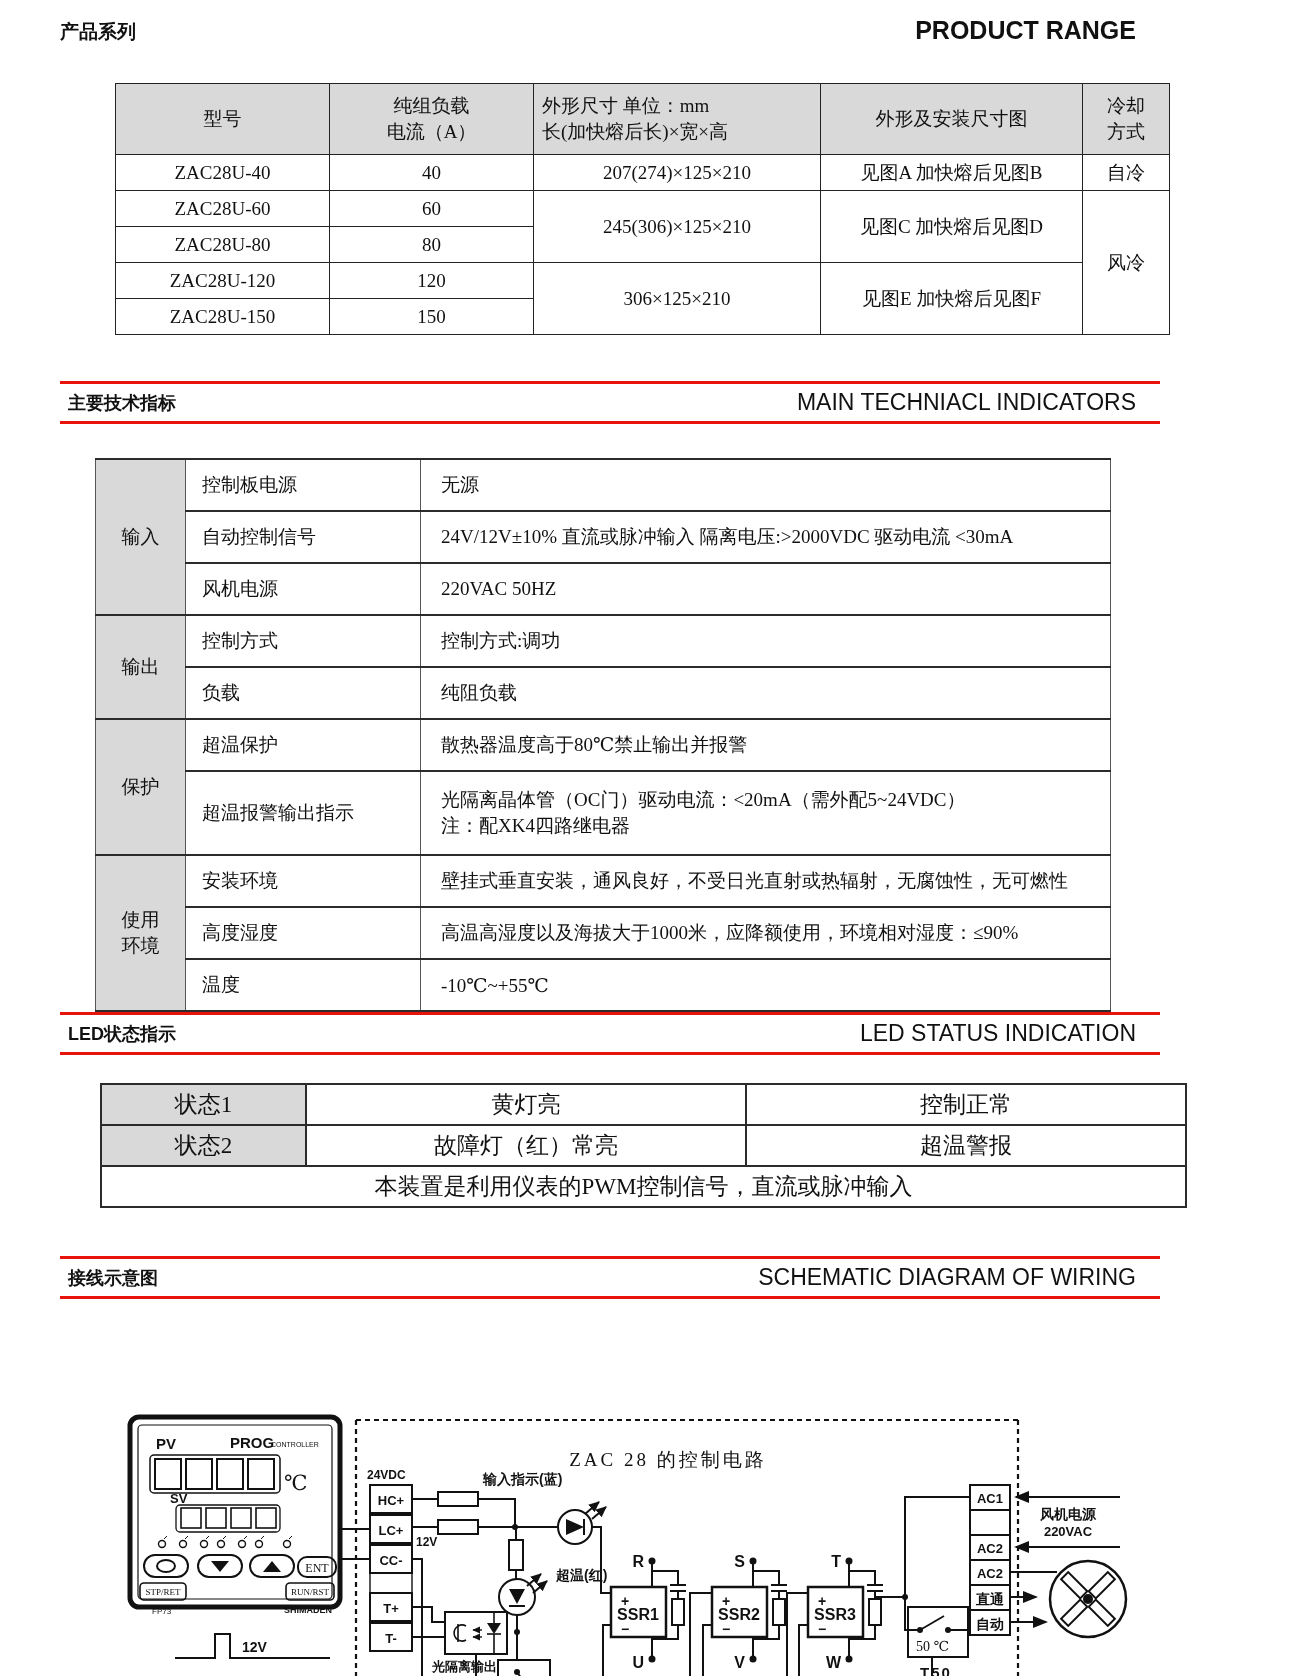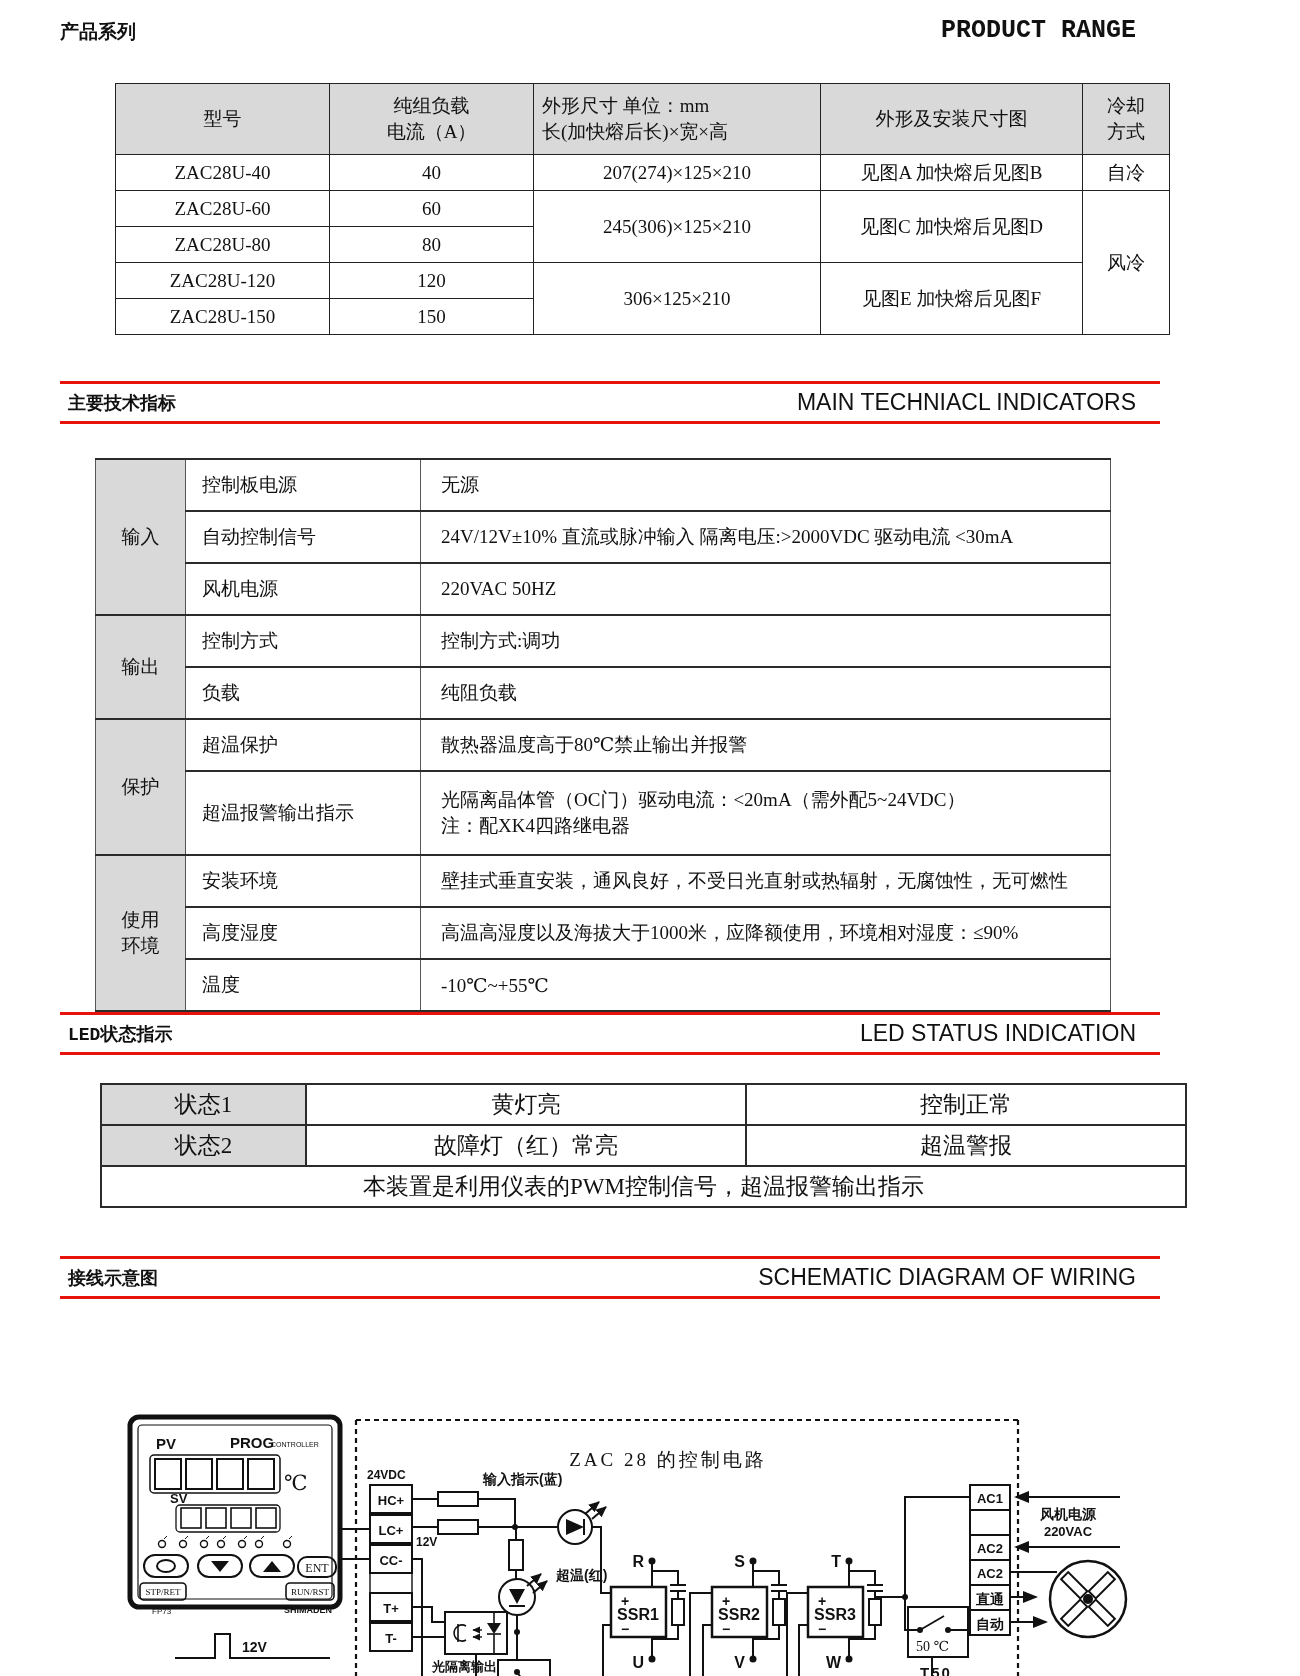--- a/index.html
+++ b/index.html
@@ -2,26 +2,26 @@
 <html><head>
 <meta charset="utf-8">
 <style>
   html,body{margin:0;padding:0;background:#ffffff;}
   body{width:1300px;height:1676px;position:relative;font-family:"Liberation Serif","DejaVu Serif",serif;color:#111;}
   .content{padding:16px 0 0 60px;width:1120px;}
 
   
   .topbar{display:flex;justify-content:space-between;align-items:flex-end;width:1076px;}
   .h-zh{font-family:"Liberation Sans","DejaVu Sans",sans-serif;font-size:19px;font-weight:700;}
-  .h-en{font-family:Liberation Mono, monospace;font-size:25px;font-weight:700;letter-spacing:0px;}
+  .h-en{font-family:Liberation Sans, sans-serif;font-size:25px;font-weight:700;letter-spacing:0px;}
 
   
   .secdiv{width:1100px;border-top:3px solid #e8140c;border-bottom:3px solid #e8140c;
           display:flex;justify-content:space-between;align-items:center;padding:5px 0;}
-  .secdiv .zh{font-family:Liberation Mono, monospace;font-size:18px;font-weight:600;padding-left:8px;}
+  .secdiv .zh{font-family:Liberation Sans, sans-serif;font-size:18px;font-weight:600;padding-left:8px;}
   .secdiv .en{font-family:"Liberation Sans","DejaVu Sans",sans-serif;font-size:23px;font-weight:400;padding-right:24px;}
 
   table{border-collapse:collapse;}
   .pre{white-space:pre-line;}
 
   
   .ptable{margin:38px 0 16px 55px;width:1054px;table-layout:fixed;font-size:19px;text-align:center;}
   .ptable th,.ptable td{border:1.6px solid #222;}
   .ptable th{background:#d9d9d9;font-weight:400;height:66px;padding:2px 8px;}
   .ptable th.left{text-align:left;}
@@ -183,21 +183,21 @@
       <td class="g">状态1</td>
       <td>黄灯亮</td>
       <td>控制正常</td>
     </tr>
     <tr>
       <td class="g">状态2</td>
       <td>故障灯（红）常亮</td>
       <td>超温警报</td>
     </tr>
     <tr>
-      <td colspan="3">本装置是利用仪表的PWM控制信号，超温报警输出指示</td>
+      <td colspan="3">本装置是利用仪表的PWM控制信号，直流或脉冲输入</td>
     </tr>
   </tbody>
     </table>
 
   <div class="secdiv" style="margin-top:48px;">
     <span class="zh">接线示意图</span>
     <span class="en">SCHEMATIC DIAGRAM OF WIRING</span>
   </div>
 
   <svg class="wsvg" width="1140" height="445" viewBox="0 0 1140 445">

